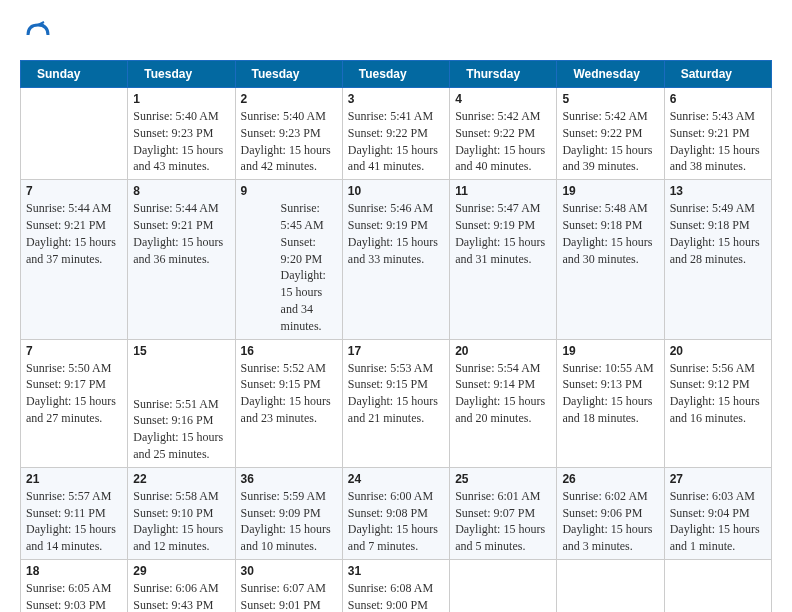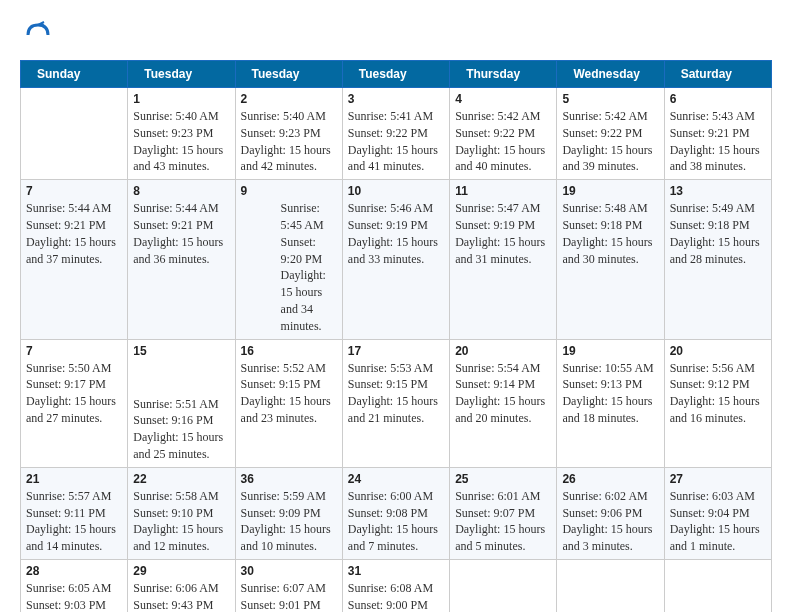--- a/index.html
+++ b/index.html
@@ -324,21 +324,21 @@
         <td>
           <div class="day-number">27</div>
           <div class="day-info" style="white-space: pre-line;">Sunrise: 6:03 AM
 Sunset: 9:04 PM
 Daylight: 15 hours
 and 1 minute.</div>
         </td>
       </tr>
       <tr class="week-row">
         <td>
-          <div class="day-number">28</div>
+          <div class="day-number">18</div>
           <div class="day-info" style="white-space: pre-line;">Sunrise: 6:05 AM
 Sunset: 9:03 PM
 Daylight: 14 hours
 and 58 minutes.</div>
         </td>
         <td>
           <div class="day-number">29</div>
           <div class="day-info" style="white-space: pre-line;">Sunrise: 6:06 AM
 Sunset: 9:43 PM
 Daylight: 14 hours

